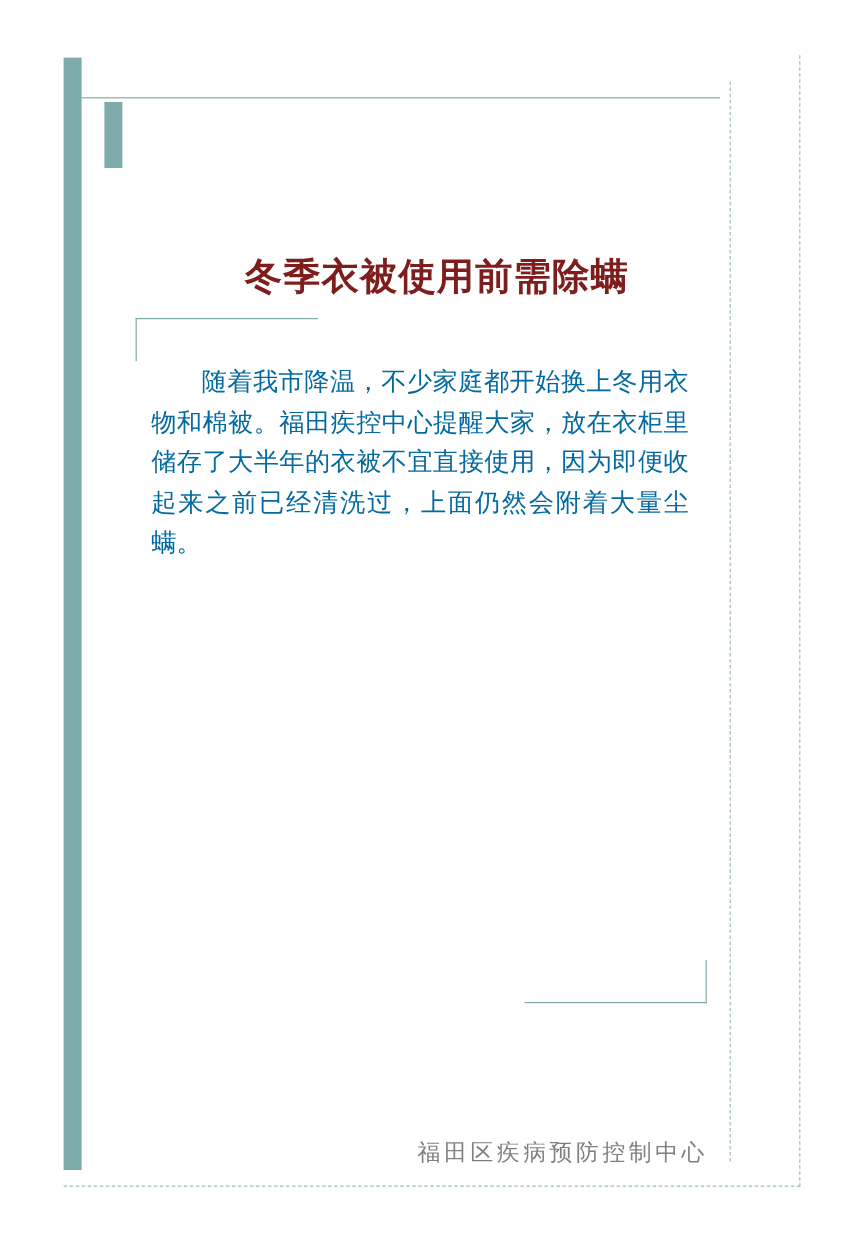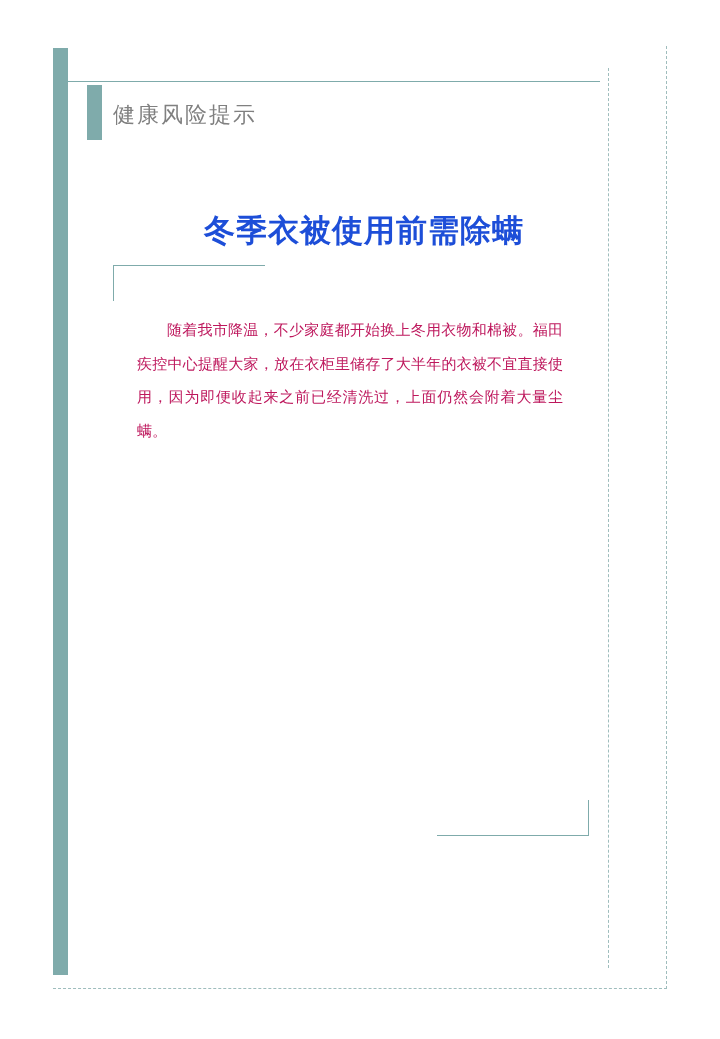--- a/index.html
+++ b/index.html
@@ -94,21 +94,21 @@
   
   .title {
     position: absolute;
     left: 68px;
     top: 176px;
     width: 592px;
     text-align: center;
     font-size: 31px;
     line-height: 44px;
     font-weight: bold;
-    color: #1d4ed8;
+    color: #7f1d1d;
     letter-spacing: 1px;
     margin-top: 33px;
   }
 
   
   .bracket {
     position: absolute;
     box-sizing: border-box;
     pointer-events: none;
   }
@@ -130,24 +130,24 @@
   }
 
   
   .body-copy {
     position: absolute;
     left: 124px;
     top: 300px;
     width: 452px;
   }
   .body-copy p {
-    margin: 13px;
-    font-size: 15px;
+    margin: 2px;
+    font-size: 21px;
     line-height: 33.5px;
-    color: #be185d;
+    color: #0369a1;
     text-align: justify;
     text-indent: 2em;
     letter-spacing: 0px;
     font-family: "Liberation Sans", "DejaVu Sans", sans-serif;
   }
 
   
   .footer {
     position: absolute;
     left: 68px;
@@ -165,25 +165,25 @@
 
 <div class="poster">
 
   <div class="dashed-frame"></div>
   <div class="dashed-inner"></div>
 
   <div class="edge-bar"></div>
   <div class="accent-bar"></div>
   <div class="top-rule"></div>
 
-  <div class="eyebrow">健康风险提示</div>
 
   <h1 class="title">冬季衣被使用前需除螨</h1>
 
   <div class="bracket bracket-tl"></div>
   <div class="bracket bracket-br"></div>
 
   <div class="body-copy">
     <p>随着我市降温，不少家庭都开始换上冬用衣物和棉被。福田疾控中心提醒大家，放在衣柜里储存了大半年的衣被不宜直接使用，因为即便收起来之前已经清洗过，上面仍然会附着大量尘螨。</p>
   </div>
 
+  <div class="footer">福田区疾病预防控制中心</div>
 
 </div>
 
 </body></html>

